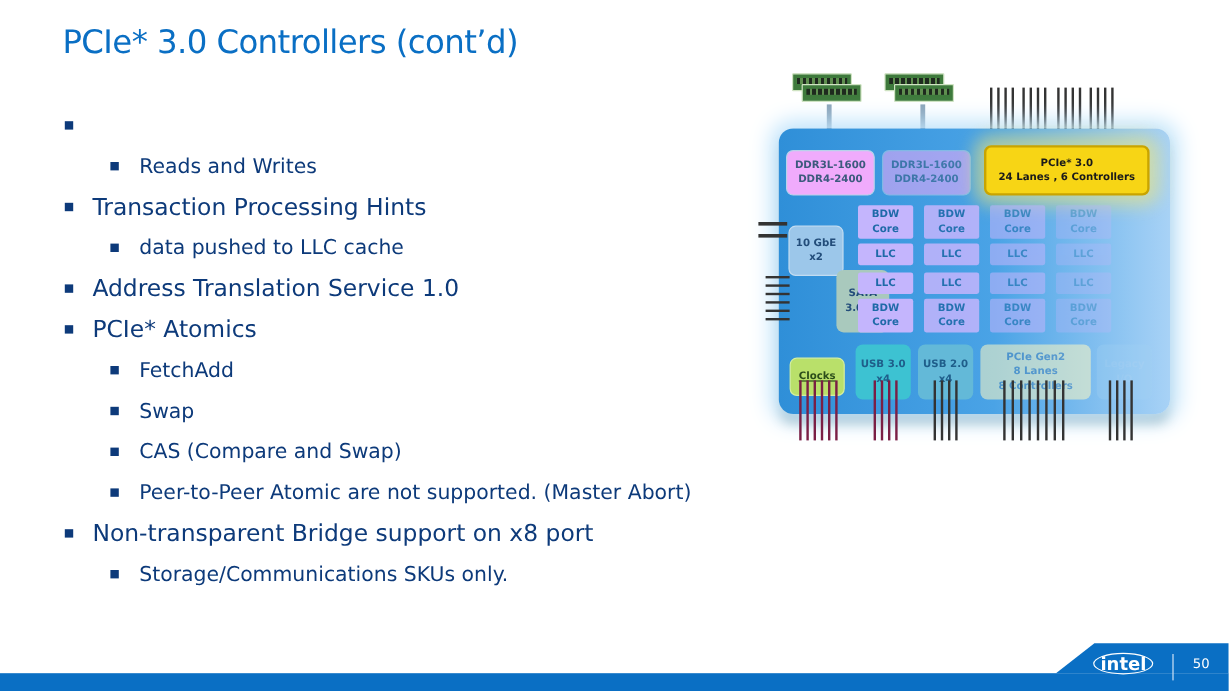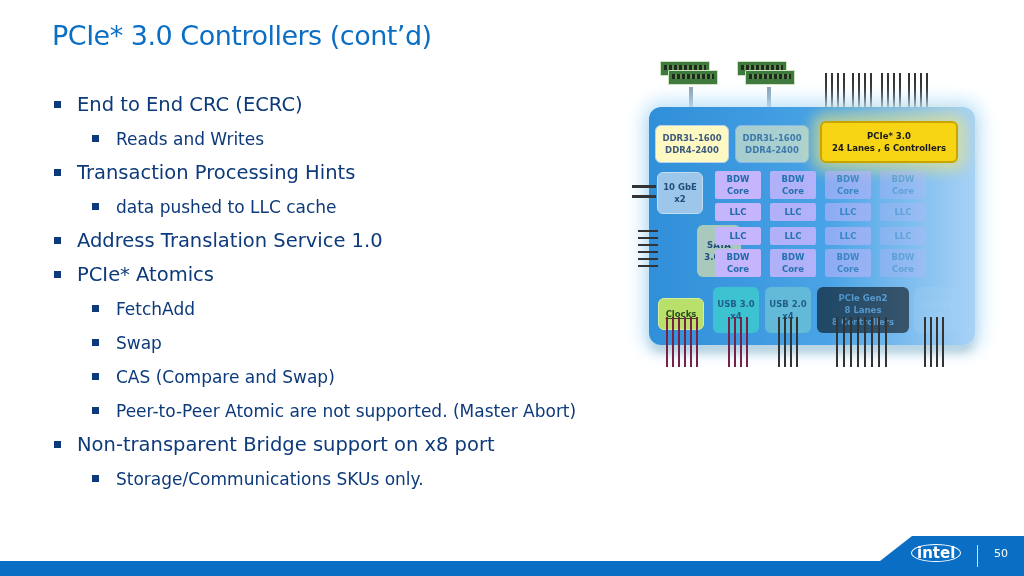--- a/index.html
+++ b/index.html
@@ -16,45 +16,45 @@
   .footer-tab { position:absolute; left:0; top:0; }
   .logo { position:absolute; left:911px; top:544px; color:#fff; font-size:15px; font-weight:bold; border:1.5px solid #fff; border-radius:50%; padding:0 5px; line-height:16px; }
   .sep { position:absolute; left:977px; top:545px; width:1px; height:22px; background:#cfe2f5; }
   .pnum { position:absolute; left:994px; top:547px; color:#fff; font-size:11px; }
   
   .diagram { position:absolute; left:630px; top:55px; width:380px; height:320px; }
   .die { position:absolute; left:19px; top:52px; width:326px; height:238px; border-radius:12px;
          background:linear-gradient(90deg,#2f8fd8 0%,#4aa3e6 55%,#a8d2f6 100%);
          box-shadow:0 0 18px 6px #bfe3fb, 0 8px 10px -2px #9aa; }
   .blk { position:absolute; border-radius:6px; text-align:center; font-size:8.5px; font-weight:bold; display:flex; align-items:center; justify-content:center; flex-direction:column; line-height:12px; }
-  .ddr { background:#fef9c3; color:#3c5a7d; border:1px solid #b8d2ea; }
+  .ddr { background:#f0abfc; color:#3c5a7d; border:1px solid #b8d2ea; }
   .core { background:#c4b5fd; color:#1f6aa8; border-radius:2px; }
   .pcie3 { background:#f7d515; color:#1a1a1a; border:2px solid #c9a400; box-shadow:0 0 14px 8px rgba(240,230,120,0.6); }
   .gbe { background:#9cc7ea; color:#234d7a; border:1px solid #c2dcf1; }
   .sata { background:#a9c9bd; color:#234d7a;margin-left:40px; }
   .clocks { background:#b9e06a; color:#2b4d1a; border:1px solid #d5ef9f;text-decoration:underline; }
   .usb3 { background:#3dc2d2; color:#1f5e8a; }
   .usb2 { background:#63b9d8; color:#1f5e8a; }
-  .pcie2 { background:#000000; color:#4a86b8; }
+  .pcie2 { background:#fef9c3; color:#4a86b8; }
   .legacy { background:#a3d2f3; color:#b8d9f2; }
   .dimm { position:absolute; width:48px; height:13px; background:#3e7a3c; border:1px solid #cfe3c2; border-radius:1px; }
   .dimm::after { content:""; position:absolute; left:3px; right:3px; top:3px; height:5px; background:repeating-linear-gradient(90deg,#1e2a1e 0 3px,#5f8f4f 3px 5px); }
   .arrow-v { position:absolute; width:2px; background:#5c5c5c; }
   .lanes { position:absolute; }
   .lanes i { position:absolute; width:2px; display:block; }
   .fade { opacity:0.55; }
   .fade2 { opacity:0.3; }
 </style>
 </head>
 <body>
 
 <div class="title">PCIe* 3.0 Controllers (cont’d)</div>
 
 <div class="bullets">
-  <div class="b b1"><span class="sq"></span><span>End to End CRC (ECRC)</span></div>
+  <div class="b b1"><span class="sq"></span></div>
   <div class="b b2"><span class="sq"></span><span>Reads and Writes</span></div>
   <div class="b b1"><span class="sq"></span><span>Transaction Processing Hints</span></div>
   <div class="b b2"><span class="sq"></span><span>data pushed to LLC cache</span></div>
   <div class="b b1"><span class="sq"></span><span>Address Translation Service 1.0</span></div>
   <div class="b b1"><span class="sq"></span><span>PCIe* Atomics</span></div>
   <div class="b b2"><span class="sq"></span><span>FetchAdd</span></div>
   <div class="b b2"><span class="sq"></span><span>Swap</span></div>
   <div class="b b2"><span class="sq"></span><span>CAS (Compare and Swap)</span></div>
   <div class="b b2"><span class="sq"></span><span>Peer-to-Peer Atomic are not supported. (Master Abort)</span></div>
   <div class="b b1"><span class="sq"></span><span>Non-transparent Bridge support on x8 port</span></div>
@@ -97,21 +97,21 @@
   </div>
   <div class="blk ddr fade" style="left:105px;top:70px;width:72px;height:36px;">
     <span>DDR3L-1600</span>
     <span>DDR4-2400</span>
   </div>
   <div class="blk pcie3" style="left:190px;top:66px;width:134px;height:38px;">
     <span>PCIe* 3.0</span>
     <span>24 Lanes , 6 Controllers</span>
   </div>
 
-  <div class="blk gbe" style="left:27px;top:117px;width:44px;height:40px;">
+  <div class="blk gbe" style="left:27px;top:133px;width:44px;height:40px;">
     <span>10 GbE</span>
     <span>x2</span>
   </div>
   <div class="blk sata" style="left:27px;top:170px;width:44px;height:52px;">
     <span>SATA</span>
     <span>3.0 x6</span>
   </div>
 
   <div id="core-grid">
       <div class="blk core" style="left: 85px; top: 116px; width: 46px; height: 28px; opacity: 1;">

